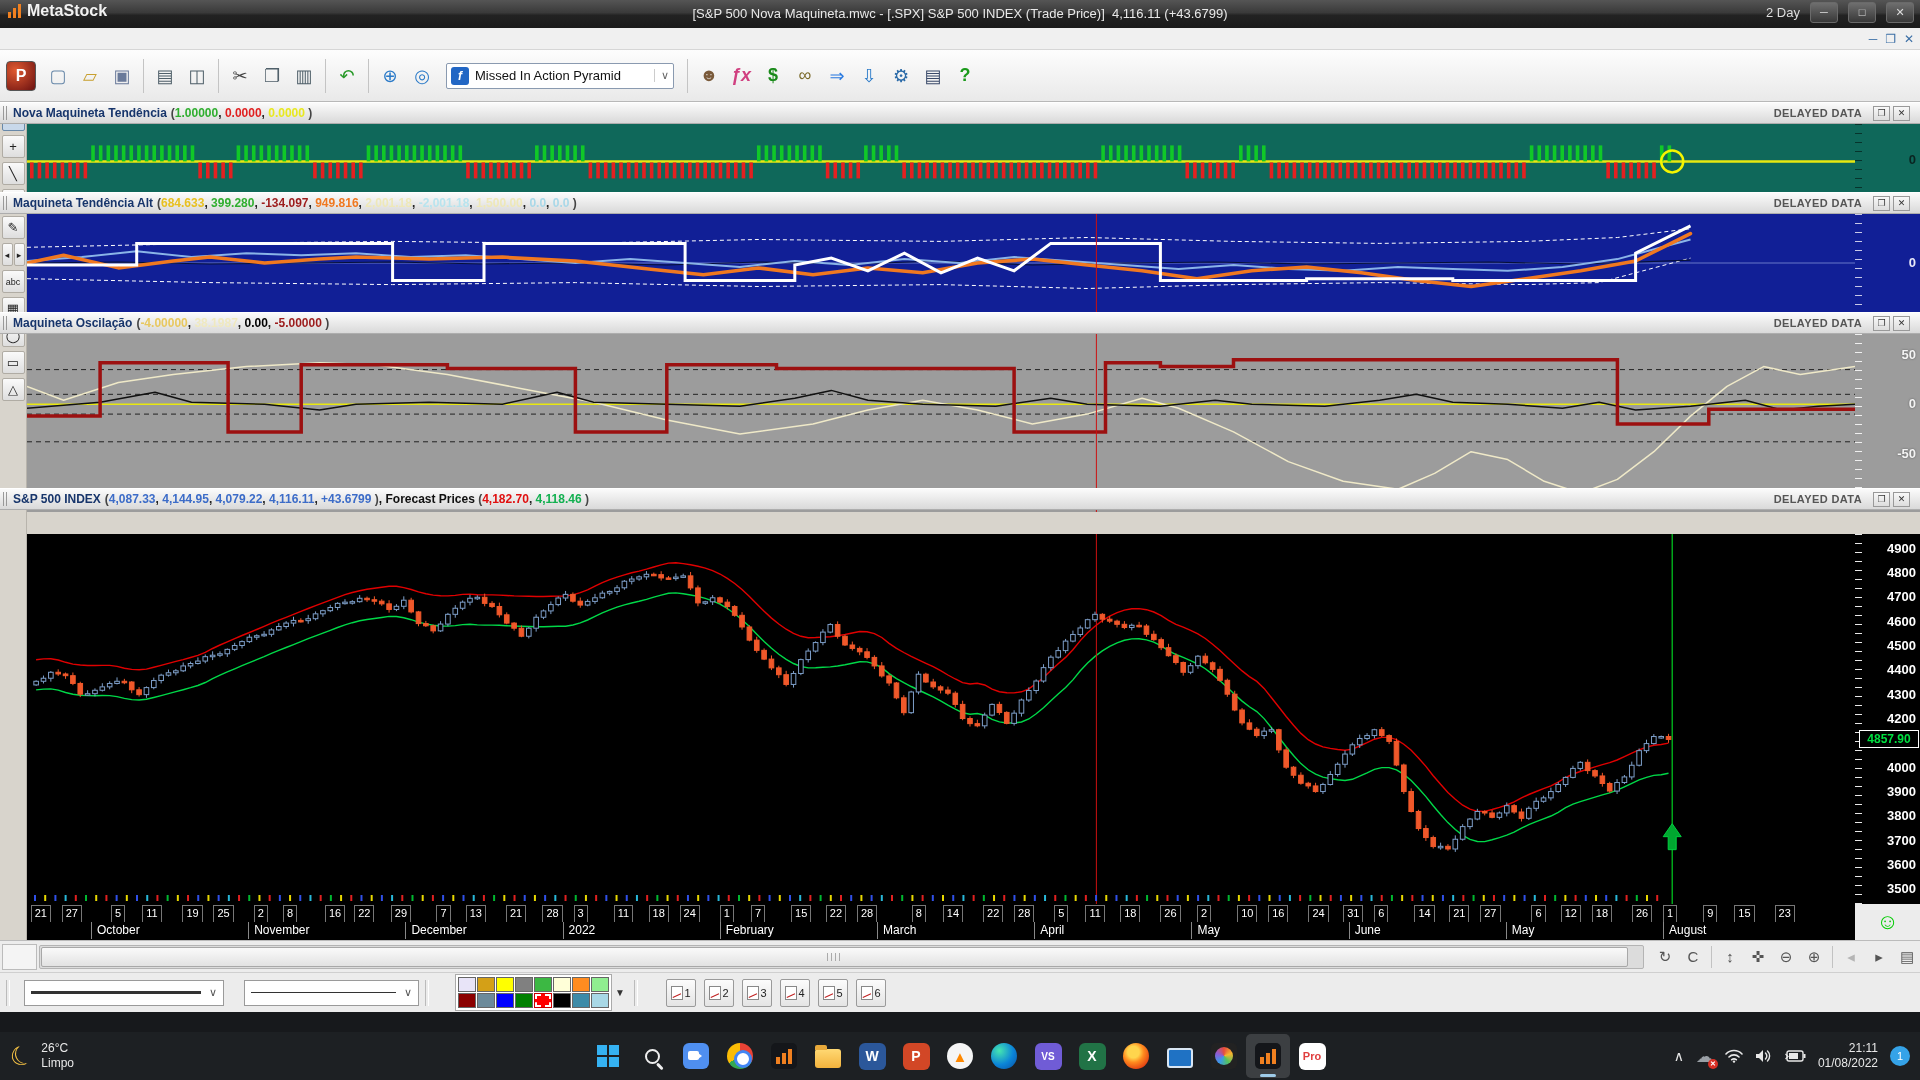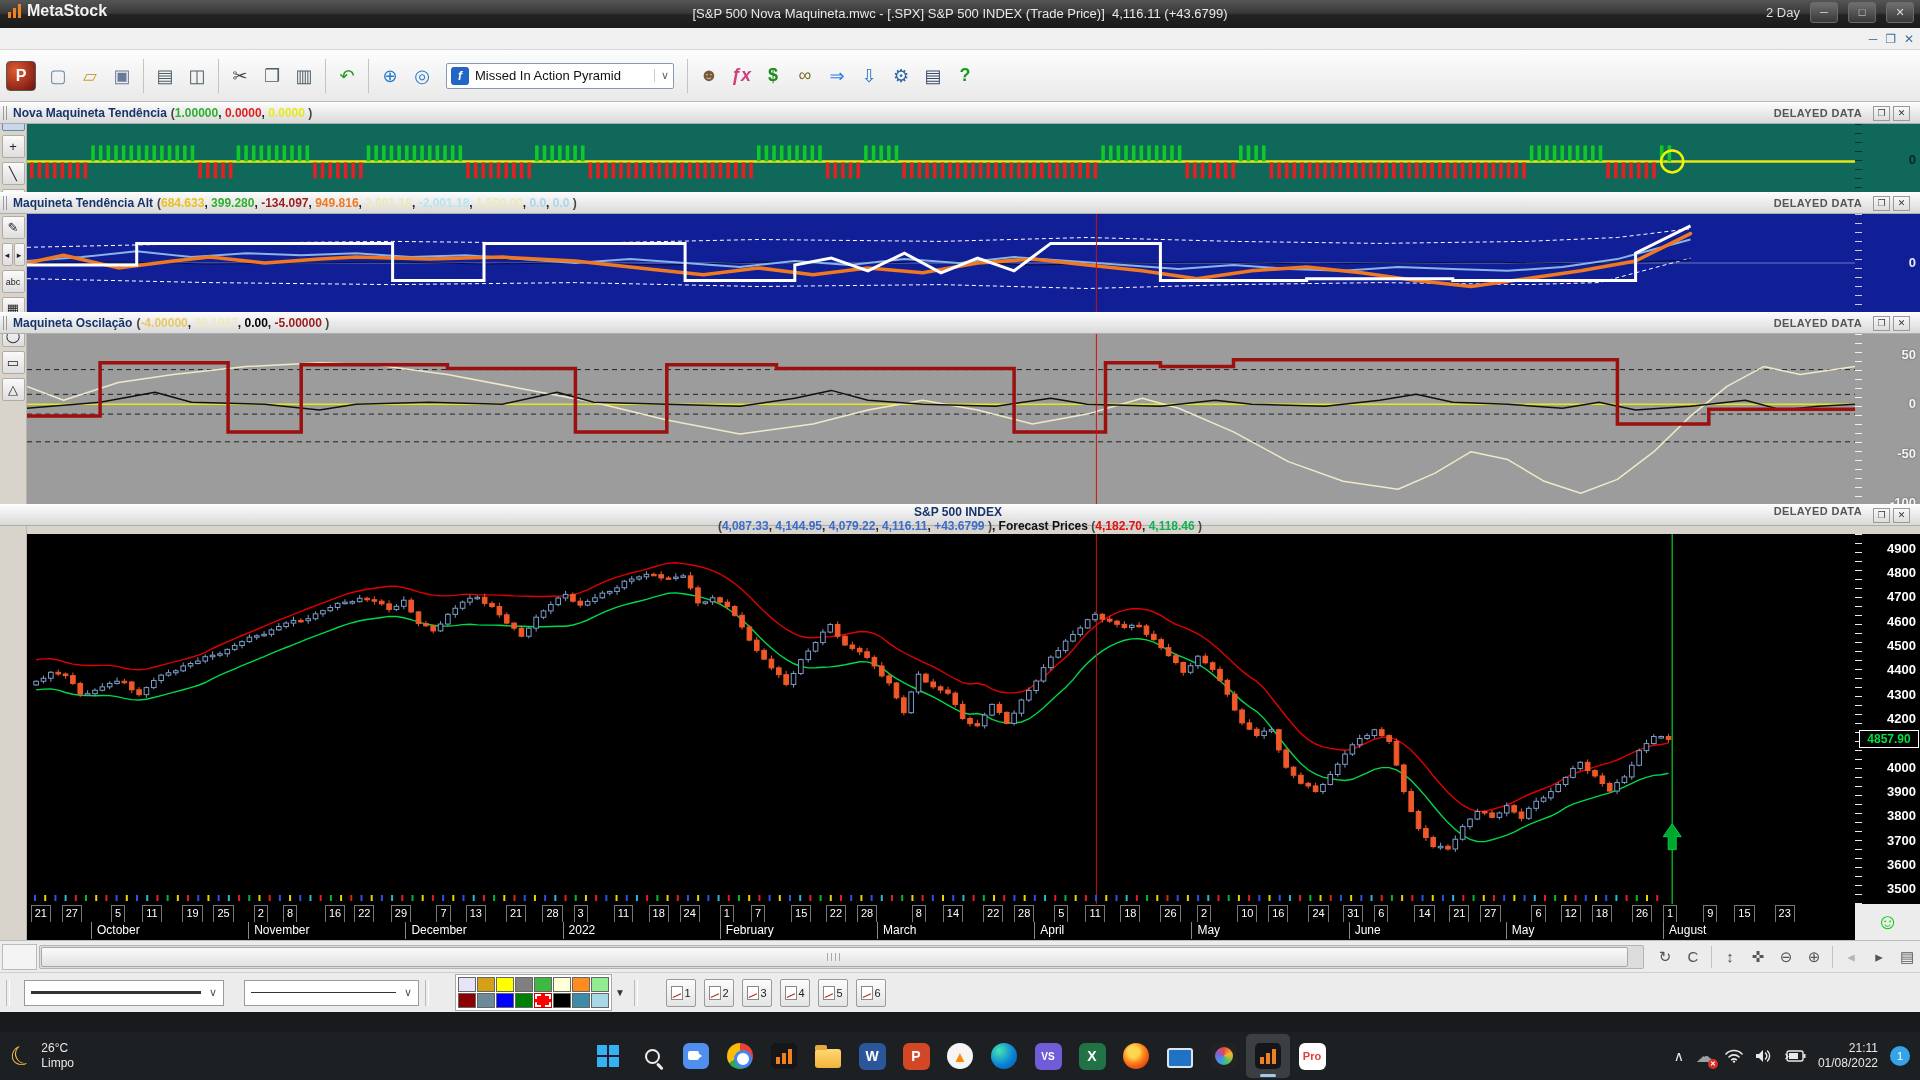--- a/index.html
+++ b/index.html
@@ -55,21 +55,21 @@
   .pbody{position:absolute;left:27px;width:1893px;}
   .plot{position:absolute;left:0;top:0;}
   .pscale{position:absolute;right:0;top:0;width:65px;height:100%;font-weight:bold;}
   .tickstrip{position:absolute;left:0;top:0;bottom:0;width:7px;}
   .sticklabel{position:absolute;right:4px;font-size:13px;}
 
   #p1b{top:124px;height:68px;background:#0f685a;}
   #p2b{top:214px;height:98px;background:#111f96;}
   #p3b{top:334px;height:178px;background:#9c9c9c;}
   #p4b{top:534px;height:370px;background:#000;}
-  #p1h{top:102px;} #p2h{top:192px;} #p3h{top:312px;} #p4h{top:504px;flex-direction:column;}
+  #p1h{top:102px;} #p2h{top:192px;} #p3h{top:312px;} #p4h{top:488px;}
 
   #curprice{position:absolute;right:1px;width:60px;background:#000;border:1px solid #fff;color:#00e040;font-size:12px;font-weight:bold;text-align:center;padding:1px 0;transform:translateY(-50%);}
 
   
   #dates{position:absolute;left:27px;top:904px;width:1828px;height:18px;background:#000;}
   .dbox{position:absolute;top:1px;height:31px;line-height:14px;border:1px solid #777;color:#fff;font-size:11px;padding:0 3px;background:#000;}
   #months{position:absolute;left:27px;top:922px;width:1828px;height:18px;background:#000;}
   .mbox{position:absolute;top:0;height:17px;line-height:16px;border-left:1px solid #888;color:#fff;font-size:12px;padding:0 0 17px 5px;}
   #axiscorner{position:absolute;left:1855px;top:904px;width:65px;height:36px;background:#ececec;display:flex;align-items:center;justify-content:center;}
   #smiley{color:#00cc00;font-size:22px;}

